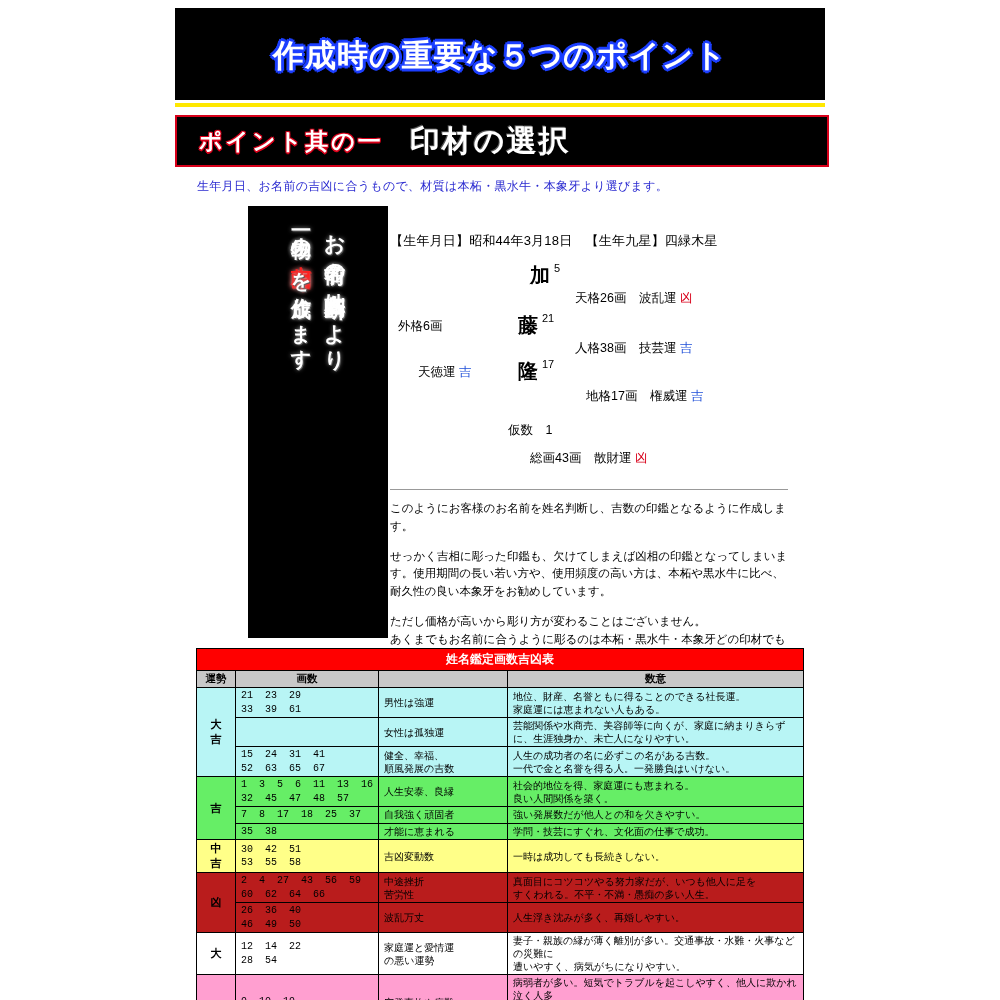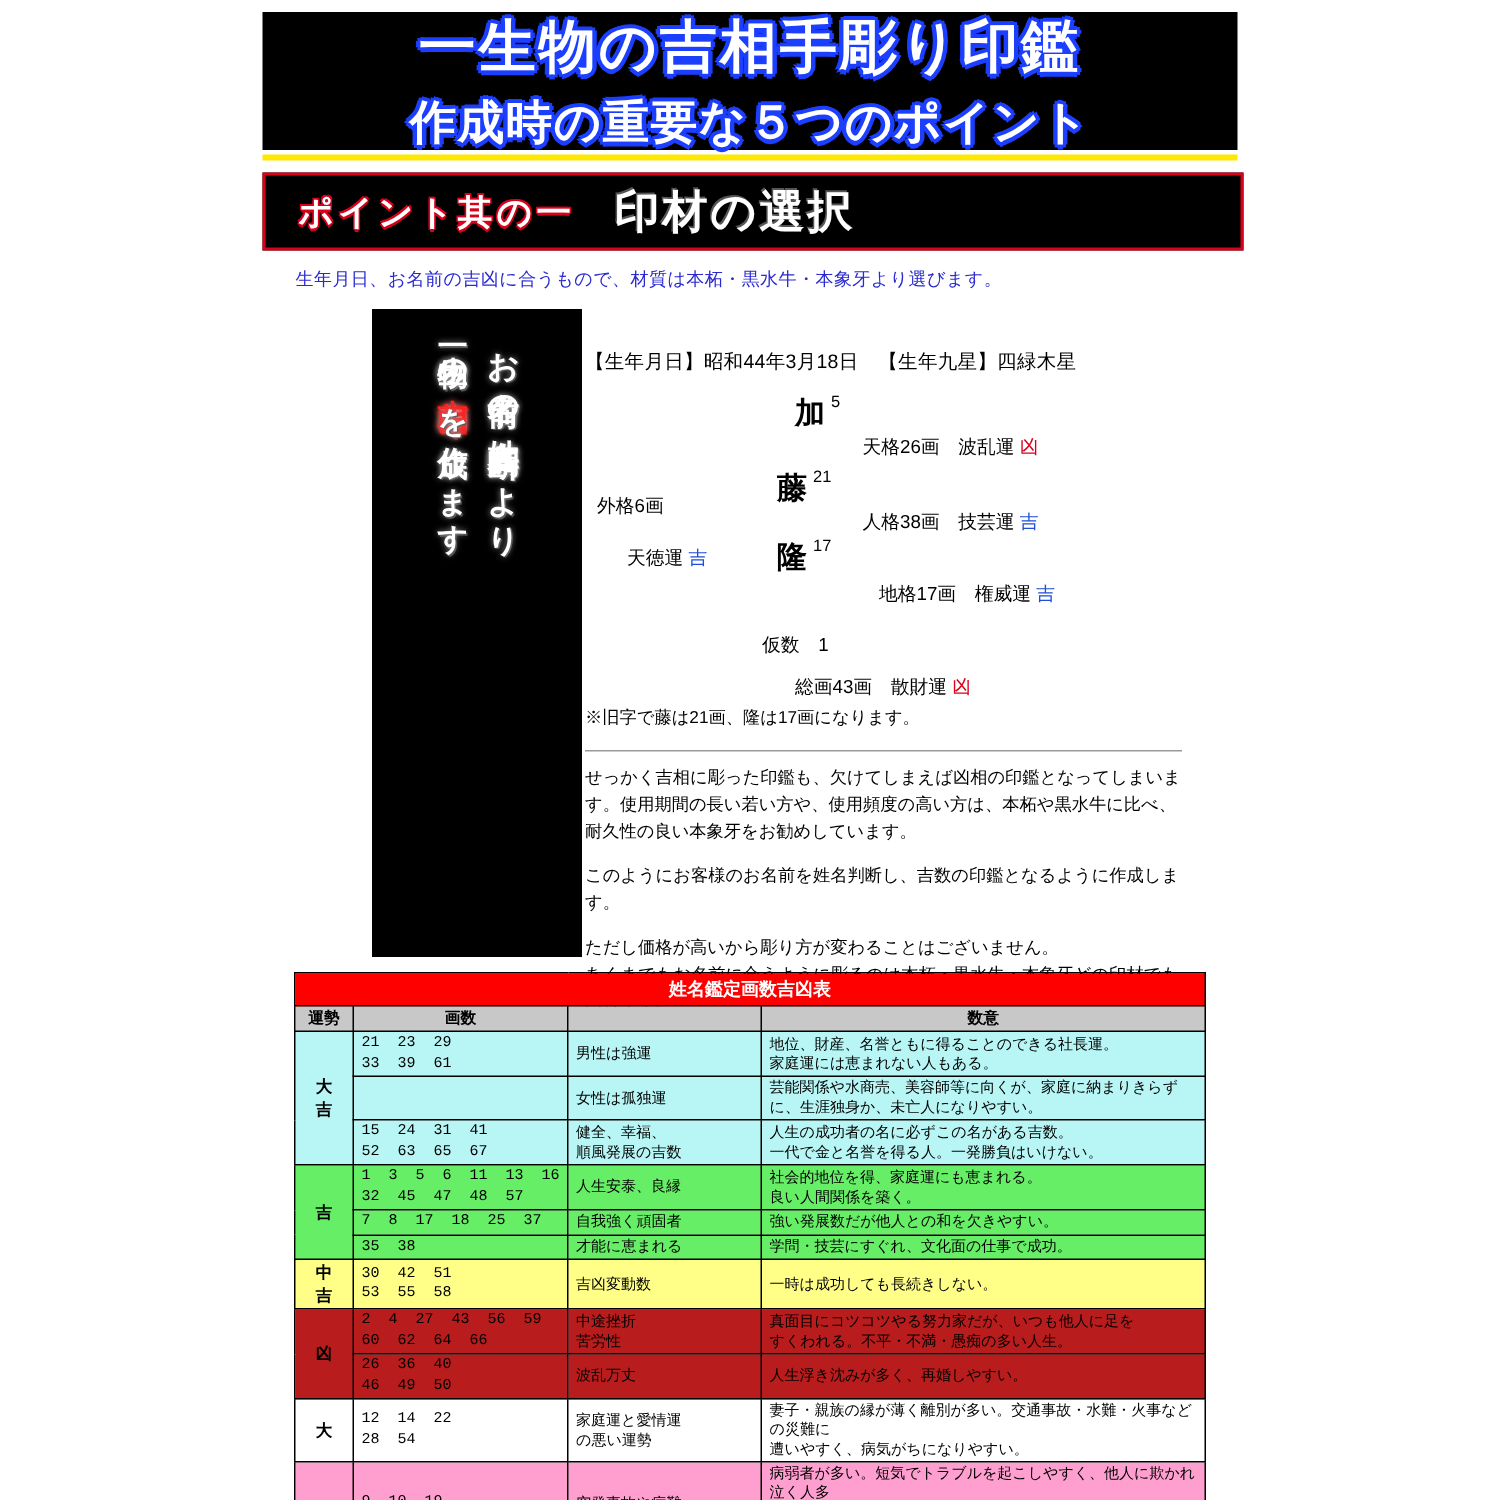--- a/index.html
+++ b/index.html
@@ -105,21 +105,20 @@
   .bg-red{background:#b91c1c;}
   .bg-pink{background:#ff9fd0;}
   .bg-white{background:#ffffff;}
 </style>
 </head>
 <body>
 
 <div class="page">
 
   <div class="banner">
-    <div class="l1">一生物の吉相手彫り印鑑</div>
     <div class="l2">作成時の重要な５つのポイント</div>
   </div>
   <div class="yellowline"></div>
 
   <div class="pointbar">
     <div class="tag">ポイント其の一</div>
     <div class="ttl">印材の選択</div>
   </div>
 
   <div class="lead">生年月日、お名前の吉凶に合うもので、材質は本柘・黒水牛・本象牙より選びます。</div>
@@ -136,38 +135,37 @@
 
     <div class="grid">
       <span class="kanji" style="left:140px;top:2px;">加</span>
       <span class="num" style="left:164px;top:2px;">5</span>
 
       <span class="lbl" style="left:185px;top:30px;"><span>天格26画　波乱運</span> <span class="ng">凶</span></span>
 
       <span class="kanji" style="left:128px;top:52px;">藤</span>
       <span class="num" style="left:152px;top:52px;">21</span>
 
-      <span class="lbl" style="left:8px;top:58px;margin-top:11px;">外格6画</span>
+      <span class="lbl" style="left:8px;top:58px;">外格6画</span>
       <span class="lbl" style="left:185px;top:80px;"><span>人格38画　技芸運</span> <span class="ok">吉</span></span>
 
       <span class="lbl" style="left:28px;top:104px;"><span>天徳運</span> <span class="ok">吉</span></span>
 
       <span class="kanji" style="left:128px;top:98px;">隆</span>
       <span class="num" style="left:152px;top:98px;">17</span>
 
       <span class="lbl" style="left:196px;top:128px;"><span>地格17画　権威運</span> <span class="ok">吉</span></span>
 
       <span class="lbl" style="left:118px;top:162px;">仮数　1</span>
       <span class="lbl" style="left:140px;top:190px;"><span>総画43画　散財運</span> <span class="ng">凶</span></span>
     </div>
 
-    <div class="note">※旧字で藤は21画、隆は17画になります。</div>
     <div class="hr"></div>
+    <div class="para">このようにお客様のお名前を姓名判断し、吉数の印鑑となるように作成します。</div>
     <div class="para">せっかく吉相に彫った印鑑も、欠けてしまえば凶相の印鑑となってしまいます。使用期間の長い若い方や、使用頻度の高い方は、本柘や黒水牛に比べ、耐久性の良い本象牙をお勧めしています。</div>
-    <div class="para">このようにお客様のお名前を姓名判断し、吉数の印鑑となるように作成します。</div>
     <div class="para" style="white-space:pre-line;">ただし価格が高いから彫り方が変わることはございません。
 あくまでもお名前に合うように彫るのは本柘・黒水牛・本象牙どの印材でも同じです。
 お客様の価値観に合うものをお選びいただくことを推奨しております</div>
   </div>
 
   <div class="tblwrap">
     <table>
       <tbody id="tbody">
           <tr>
             <td class="tcap" colspan="4">姓名鑑定画数吉凶表</td>

